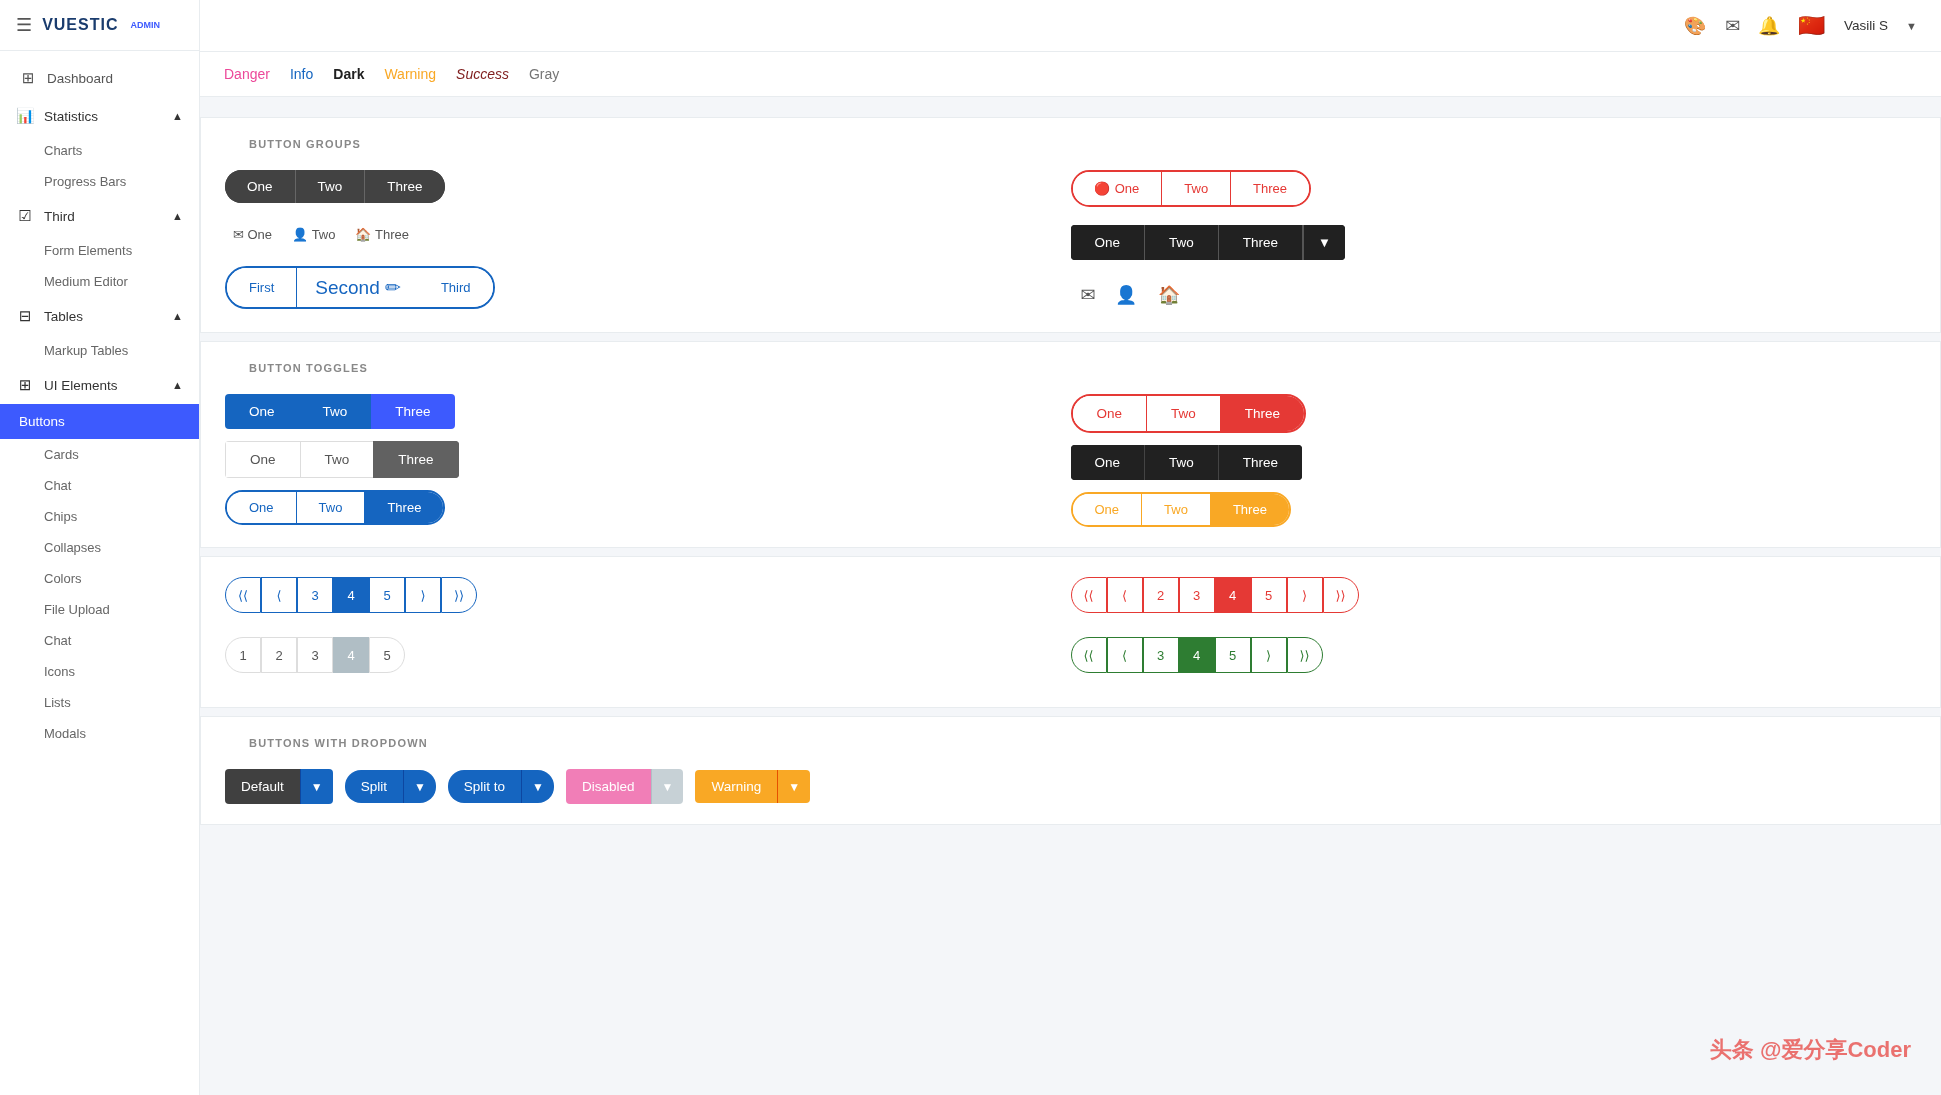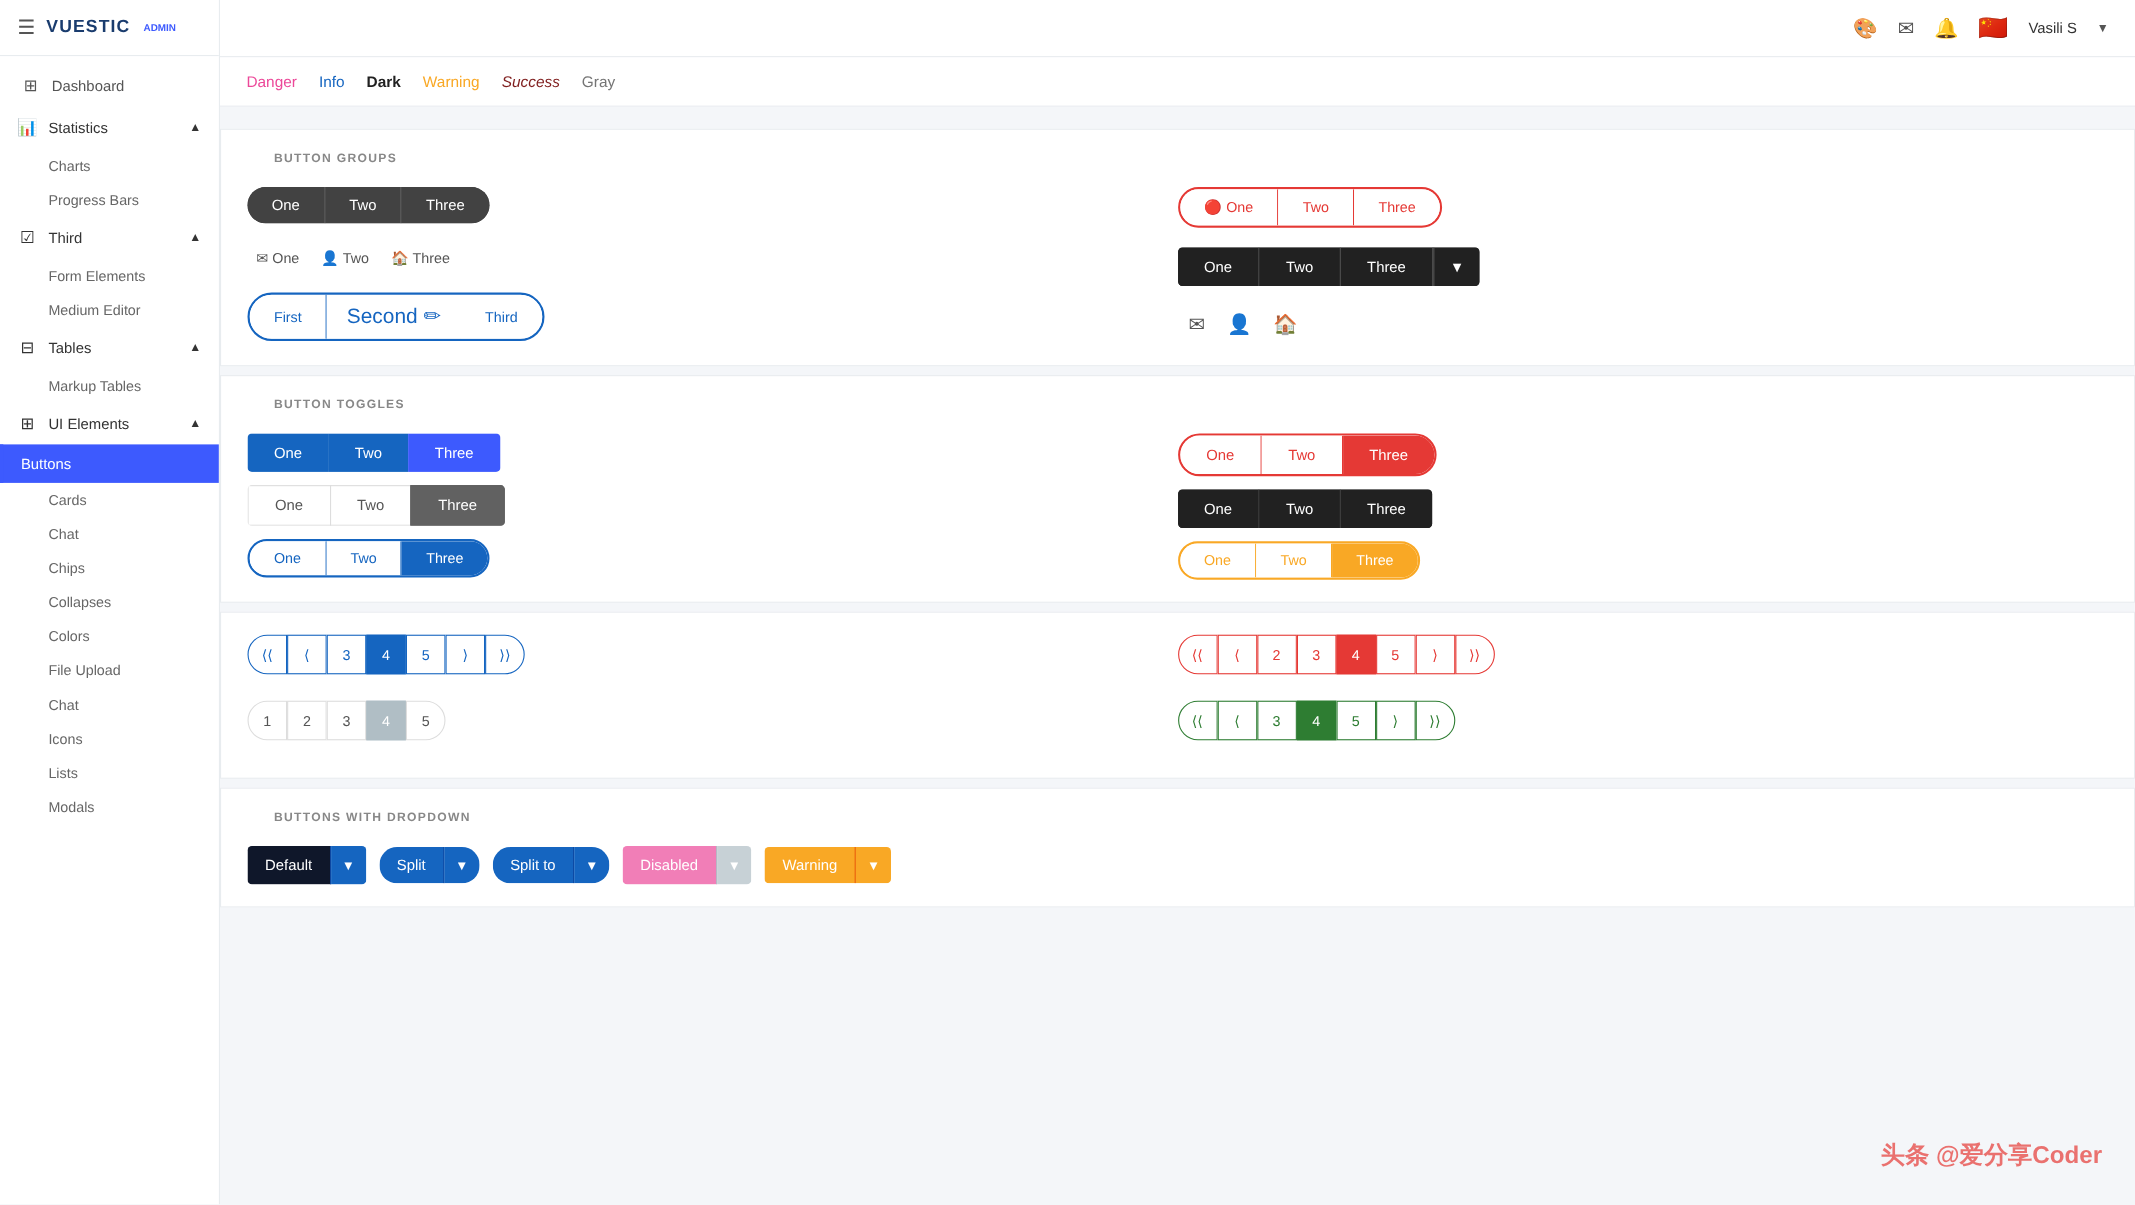--- a/index.html
+++ b/index.html
@@ -492,21 +492,21 @@
           </div>
         </div>
       </div>
     </div>
 
     <div class="section">
       <div class="section-title">BUTTONS WITH DROPDOWN</div>
       <div style="display:flex; gap:12px; align-items:center; flex-wrap:wrap;">
 
         <div style="display:inline-flex; border-radius:4px; overflow:hidden;">
-          <button style="background:#0f172a;color:#fff;border:none;padding:10px 16px;font-size:13.5px;font-weight:500;cursor:pointer;border-right:1px solid #0d47a1;">Default</button>
+          <button style="background:#404040;color:#fff;border:none;padding:10px 16px;font-size:13.5px;font-weight:500;cursor:pointer;border-right:1px solid #0d47a1;">Default</button>
           <button style="background:#1565c0;color:#fff;border:none;padding:10px 10px;cursor:pointer;font-size:12px;">▼</button>
         </div>
 
         <div class="split-btn-group">
           <button class="split-main">Split</button>
           <button class="split-arrow">▼</button>
         </div>
 
         <div class="split-btn-group">
           <button class="split-main">Split to</button>

